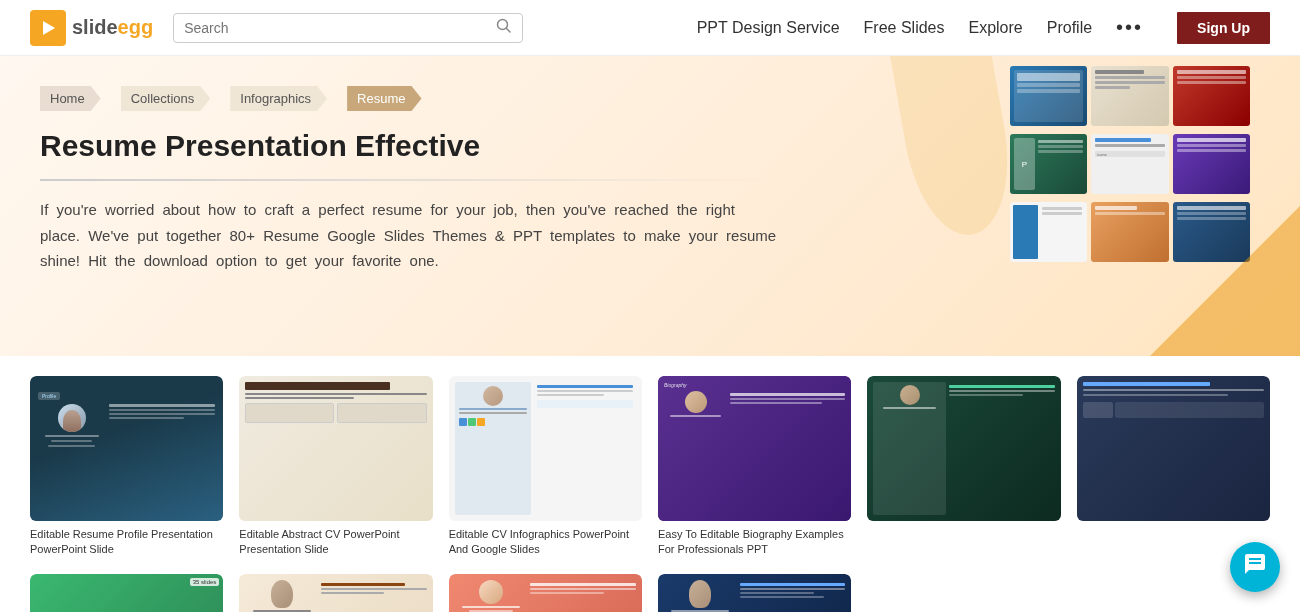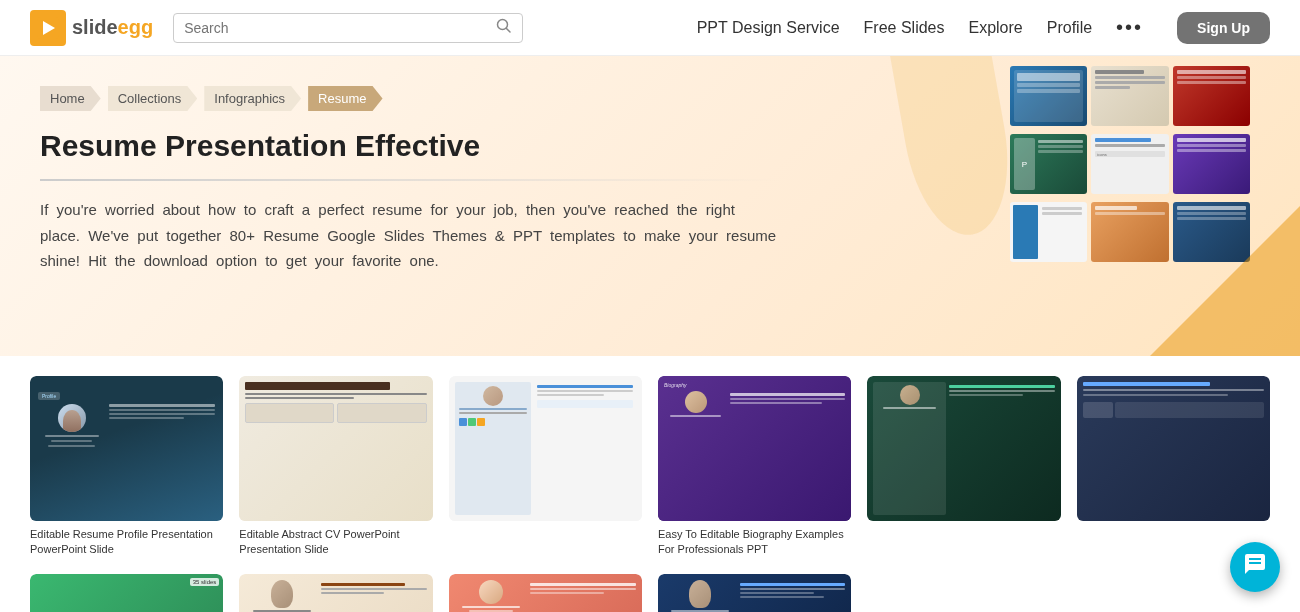--- a/index.html
+++ b/index.html
@@ -73,43 +73,43 @@
       cursor: pointer;
       text-decoration: none;
     }
     .nav-dots {
       font-size: 20px;
       color: #333;
       letter-spacing: 2px;
       cursor: pointer;
     }
     .sign-up-btn {
-      background: #737373;
+      background: #7f1d1d;
       color: #fff;
       border: none;
-      border-radius: 10px;
+      border-radius: 1px;
       padding: 8px 20px;
       font-size: 14px;
       font-weight: bold;
       cursor: pointer;
       margin-left: 10px;
     }
 
     
     .hero {
       background: linear-gradient(135deg, #fff8f0 0%, #ffecd6 60%, #ffe5c0 100%);
       padding: 30px 40px 20px 40px;
       position: relative;
       overflow: hidden;
       min-height: 300px;
     }
     .breadcrumb {
       display: flex;
       align-items: center;
-      gap: 3px;
+      gap: 16px;
       margin-bottom: 18px;
     }
     .breadcrumb-item {
       font-size: 13px;
       padding: 5px 16px 5px 10px;
       background: #f0e6d6;
       color: #555;
       position: relative;
       cursor: pointer;
       clip-path: polygon(0 0, calc(100% - 10px) 0, 100% 50%, calc(100% - 10px) 100%, 0 100%);
@@ -414,20 +414,21 @@
             </div>
             <div style="flex:1;display:flex;flex-direction:column;gap:2px;padding:3px;">
               <div style="height:3px;background:#4a90d9;border-radius:1px;"></div>
               <div style="height:2px;background:#ccc;border-radius:1px;"></div>
               <div style="height:2px;background:#ccc;border-radius:1px;width:70%;"></div>
               <div style="height:8px;background:#e8f0f8;border-radius:1px;margin-top:2px;"></div>
             </div>
           </div>
         </div>
       </div>
+      <div class="template-title">Editable CV Infographics PowerPoint And Google Slides</div>
     </div>
 
     <div class="template-card">
       <div class="template-thumb tpl-6">
         <div style="position:absolute;top:0;left:0;right:0;bottom:0;padding:6px;background:linear-gradient(135deg,#5a3090,#3a1870);">
           <div style="color:rgba(255,255,255,0.8);font-size:5px;margin-bottom:3px;font-style:italic;">Biography</div>
           <div style="display:flex;gap:3px;height:calc(100%-20px);">
             <div style="width:35%;display:flex;flex-direction:column;align-items:center;gap:2px;">
               <div style="width:22px;height:22px;border-radius:50%;background:linear-gradient(135deg,#ddc0a0,#bb9878);"></div>
               <div style="height:2px;width:80%;background:rgba(255,255,255,0.5);border-radius:1px;"></div>

